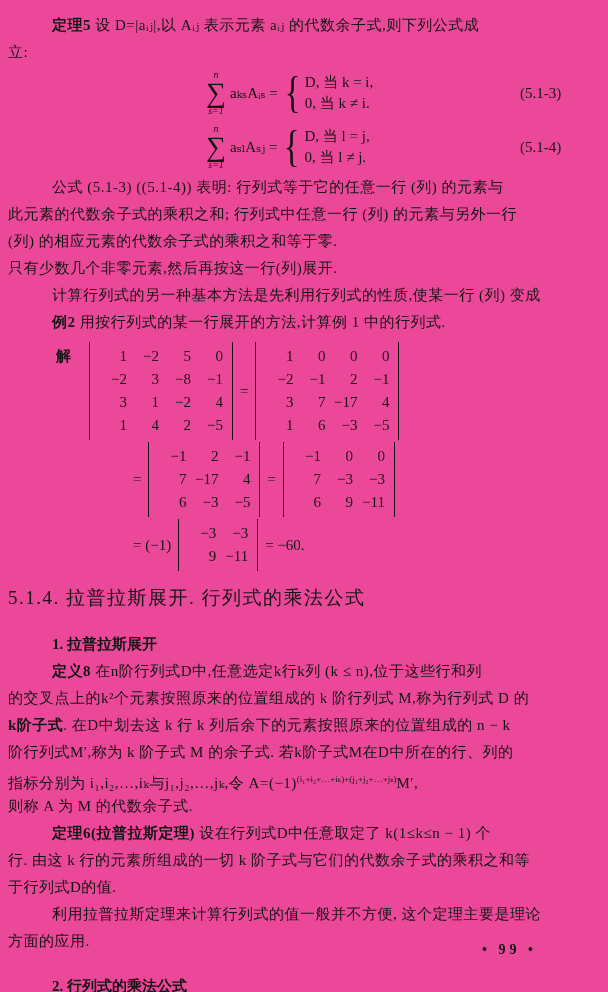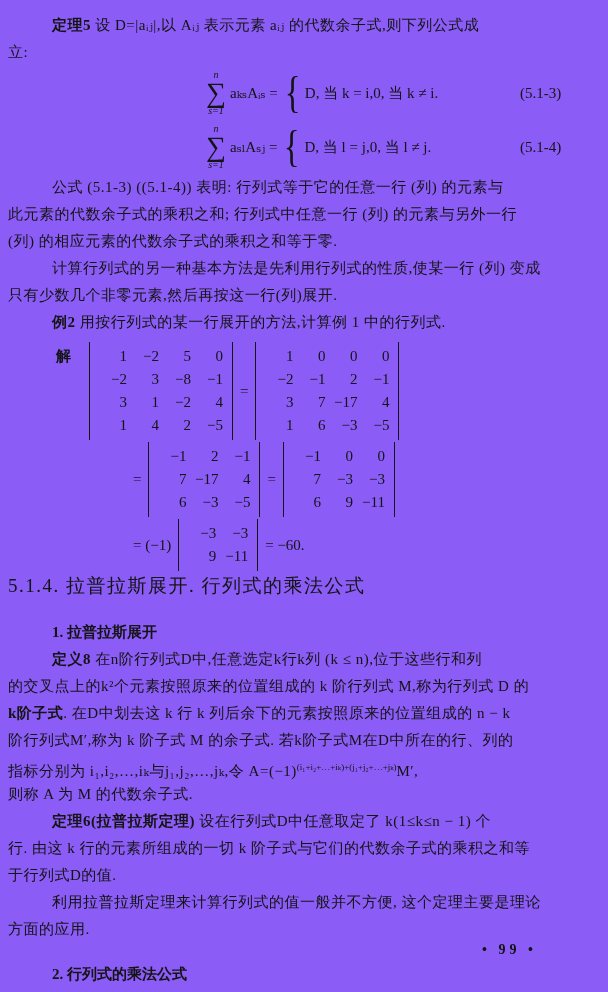--- a/index.html
+++ b/index.html
@@ -1,56 +1,56 @@
 <!DOCTYPE html>
 <html><head>
 <meta charset="utf-8">
 <style>
   html,body{margin:0;padding:0;background:#e8e8e4;}
   .page{
     position:relative;
     width:608px;height:992px;
-    background:#8b5cf6;
+    background:#ec4899;
     color:#141414;
     font-family:"Liberation Serif","DejaVu Serif","DejaVu Sans",serif;
     font-size:15px;
     box-sizing:border-box;
     padding:12px 10px 8px 8px;
     overflow:hidden;
   }
   .ln{line-height:27px;height:27px;white-space:nowrap;letter-spacing:0.5px;}
   .ind{text-indent:44px;}
   .b{font-weight:bold;}
   .sup{font-size:9px;vertical-align:super;letter-spacing:0;}
   
   .formula{position:relative;height:54px;display:flex;align-items:center;}
   .fwrap{margin-left:198px;display:flex;align-items:center;}
   .sum{display:flex;flex-direction:column;align-items:center;line-height:1;margin-right:2px;}
   .sum .lim{font-size:10px;font-style:italic;line-height:1;}
   .sum .sig{font-size:28px;line-height:0.9;}
   .fbody{margin:0 4px 0 2px;}
   .brace{font-size:44px;font-weight:300;line-height:1;transform:scaleX(0.75);margin-right:2px;}
-  .caserows{display:flex;}
+  .caserows{display:flex;flex-direction:column;}
   .caserows span{line-height:21px;height:21px;}
   .eqno{position:absolute;left:512px;top:50%;transform:translateY(-50%);}
   
   .det{
     display:grid;
     border-left:1.6px solid #141414;border-right:1.6px solid #141414;
     padding:3px 9px;column-gap:4px;
   }
   .det .mcell{text-align:right;line-height:23px;min-width:28px;font-size:15px;}
   .solveline{display:flex;align-items:flex-start;}
   .mid{align-self:center;padding:0 7px;}
   .sl1{margin:6px 0 0 48px;}
   .sl2{margin:2px 0 0 118px;}
   .sl3{margin:2px 0 0 118px;}
   .solvelabel{font-weight:bold;margin-right:18px;align-self:flex-start;line-height:23px;padding-top:3px;}
   
-  .h-sec{font-size:19px;letter-spacing:1.5px;height:30px;line-height:30px;white-space:nowrap;}
+  .h-sec{font-size:19px;letter-spacing:1.5px;margin-top:12px;height:30px;line-height:30px;white-space:nowrap;}
   .h-sub{font-weight:bold;margin-left:44px;margin-top:18px;height:27px;line-height:27px;}
   .pageno{position:absolute;left:482px;top:942px;letter-spacing:4px;font-weight:bold;font-size:14px;}
 </style>
 </head>
 <body>
 
 <div class="page">
 
   <div class="ln ind"><span class="b">定理5</span><span> 设 D=|aᵢⱼ|,以 Aᵢⱼ 表示元素 aᵢⱼ 的代数余子式,则下列公式成</span></div>
   <div class="ln">立:</div>
@@ -86,22 +86,22 @@
         <span>0, 当 l ≠ j.</span>
       </span>
     </div>
     <span class="eqno">(5.1-4)</span>
   </div>
 
   <div class="ln ind">公式 (5.1-3) ((5.1-4)) 表明: 行列式等于它的任意一行 (列) 的元素与</div>
   <div class="ln">此元素的代数余子式的乘积之和; 行列式中任意一行 (列) 的元素与另外一行</div>
   <div class="ln">(列) 的相应元素的代数余子式的乘积之和等于零.</div>
 
+  <div class="ln">只有少数几个非零元素,然后再按这一行(列)展开.</div>
   <div class="ln ind">计算行列式的另一种基本方法是先利用行列式的性质,使某一行 (列) 变成</div>
-  <div class="ln">只有少数几个非零元素,然后再按这一行(列)展开.</div>
 
   <div class="ln ind"><span class="b">例2</span><span> 用按行列式的某一行展开的方法,计算例 1 中的行列式.</span></div>
 
   <div class="solveline sl1">
     <span class="solvelabel">解</span>
     <span class="det" style="grid-template-columns: repeat(4, auto);">
         <span class="mcell">1</span>
         <span class="mcell">−2</span>
         <span class="mcell">5</span>
         <span class="mcell">0</span>

